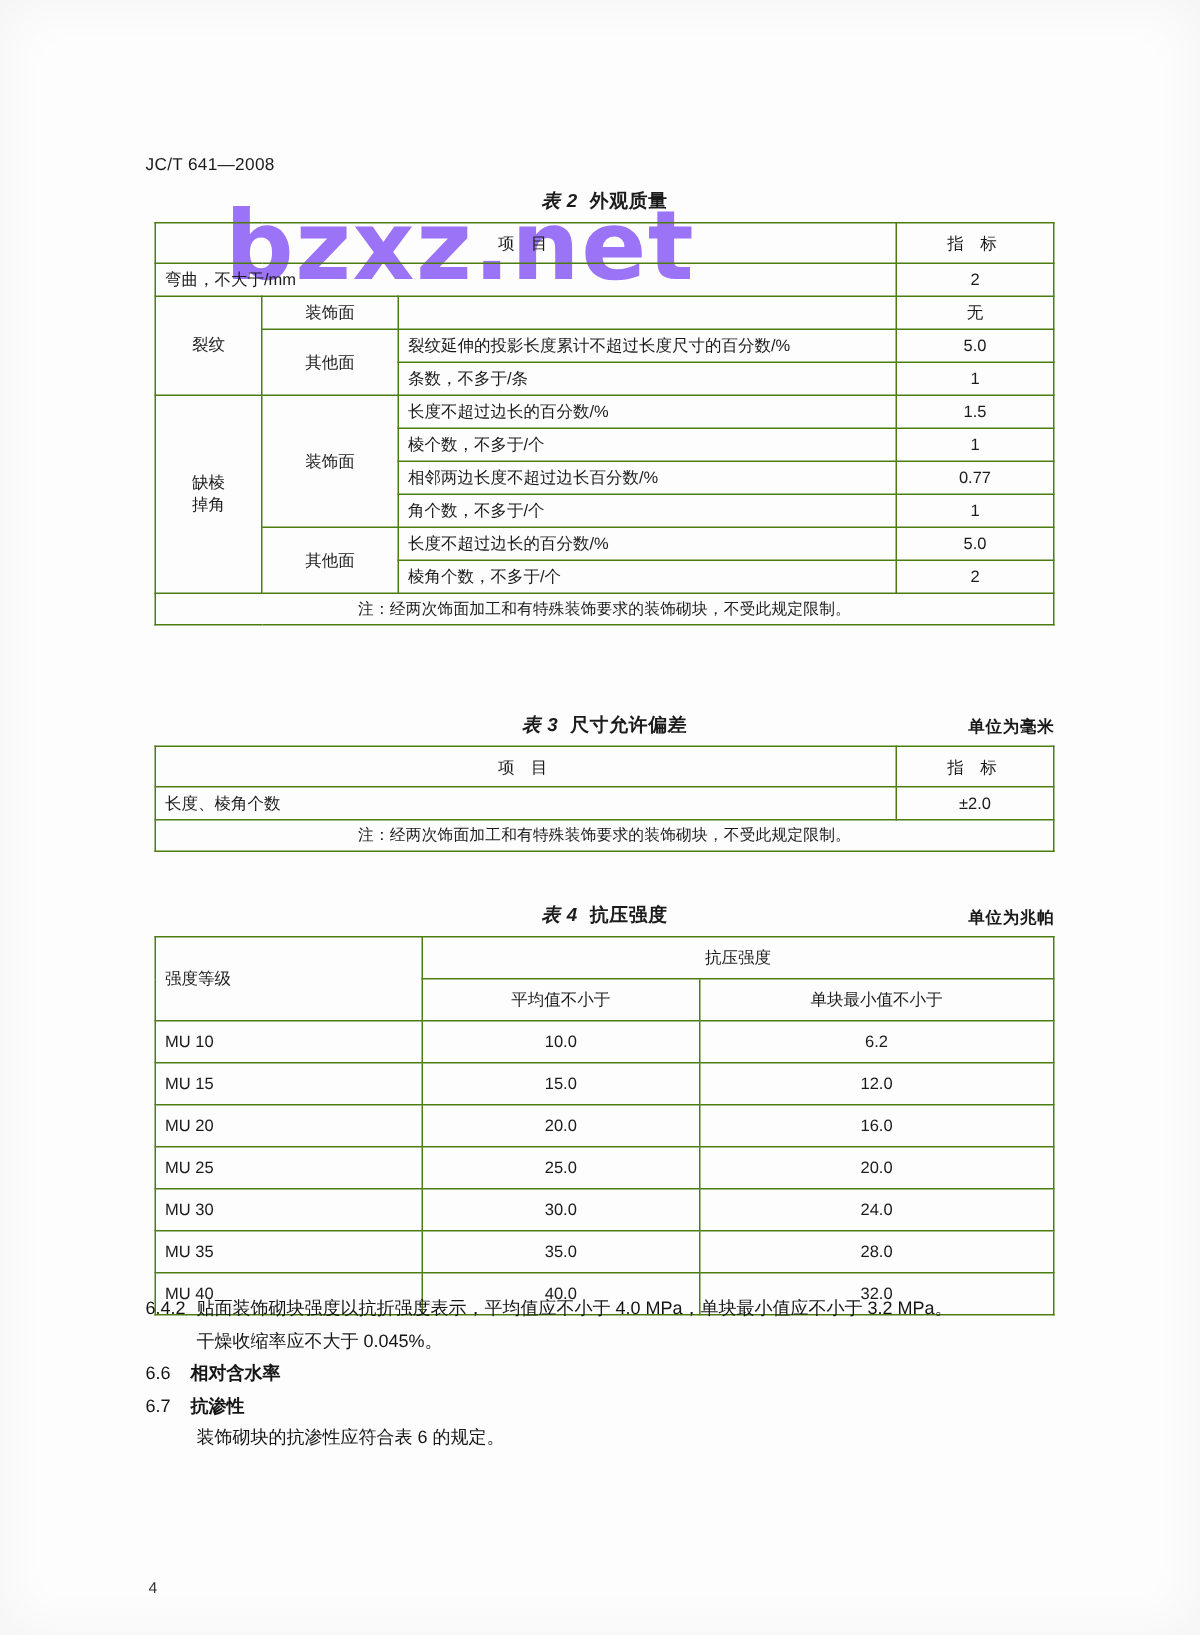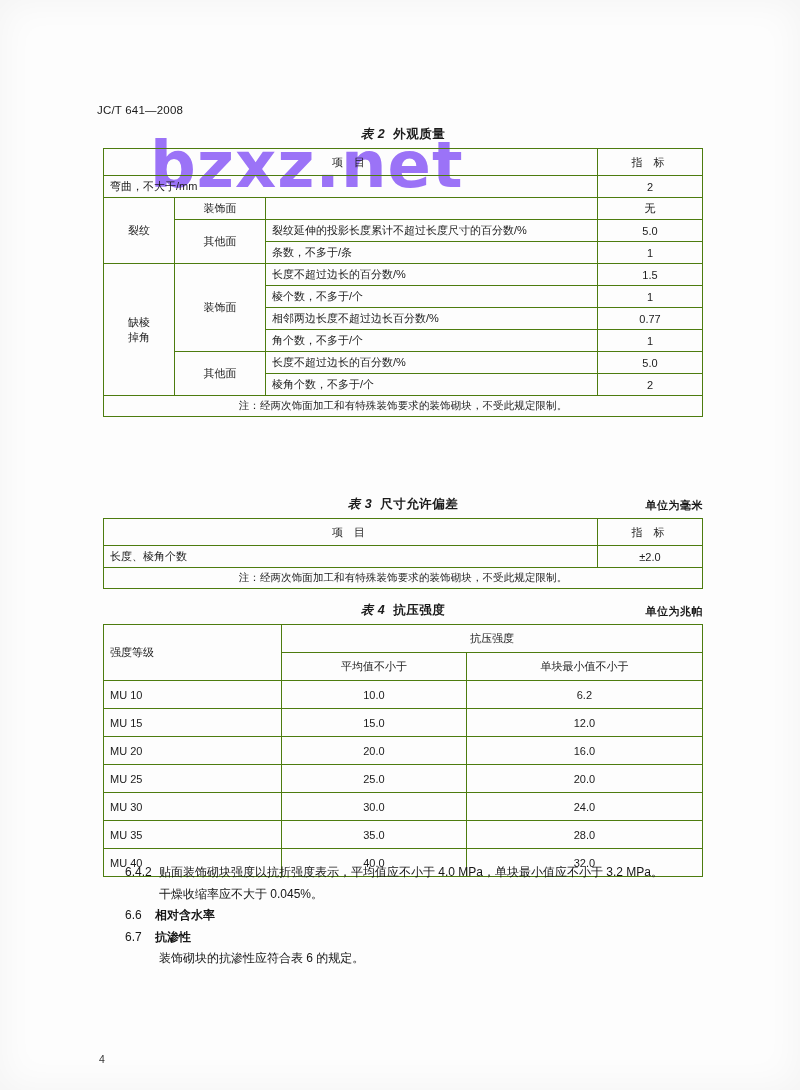--- a/index.html
+++ b/index.html
@@ -120,21 +120,21 @@
   
   .body-text {
     position: absolute;
     left: 97px;
     width: 640px;
     font-size: 12px;
     font-family: "Liberation Sans", sans-serif;
     line-height: 21.5px;
     color: #151515;
   }
-  .clause { white-space: nowrap; margin-left: 28px; }
+  .clause { white-space: nowrap; }
   .clause .num { display: inline-block; min-width: 34px; }
   .clause.heading .num { min-width: 30px; }
   .clause .title { font-weight: bold; }
   .clause.indent { padding-left: 34px; }
 
   
   .page-num {
     position: absolute;
     left: 99px;
     top: 1053px;
@@ -216,21 +216,21 @@
           <td class="idx">2</td>
         </tr>
 
         <tr>
           <td class="note" colspan="4">注：经两次饰面加工和有特殊装饰要求的装饰砌块，不受此规定限制。</td>
         </tr>
       </tbody>
     </table>
   </div>
 
-  <div class="tbl-block layer" style="top:496px;">
+  <div class="tbl-block layer" style="top:475px;">
     <div class="tbl-caption">
       <span class="cap-num">表 3</span><span>尺寸允许偏差</span>
       <span class="unit-note" style="top:2px;">单位为毫米</span>
     </div>
 
     <table class="std">
       <tbody>
         <tr class="hdr outer-top">
           <td>项    目</td>
           <td class="idx">指    标</td>

